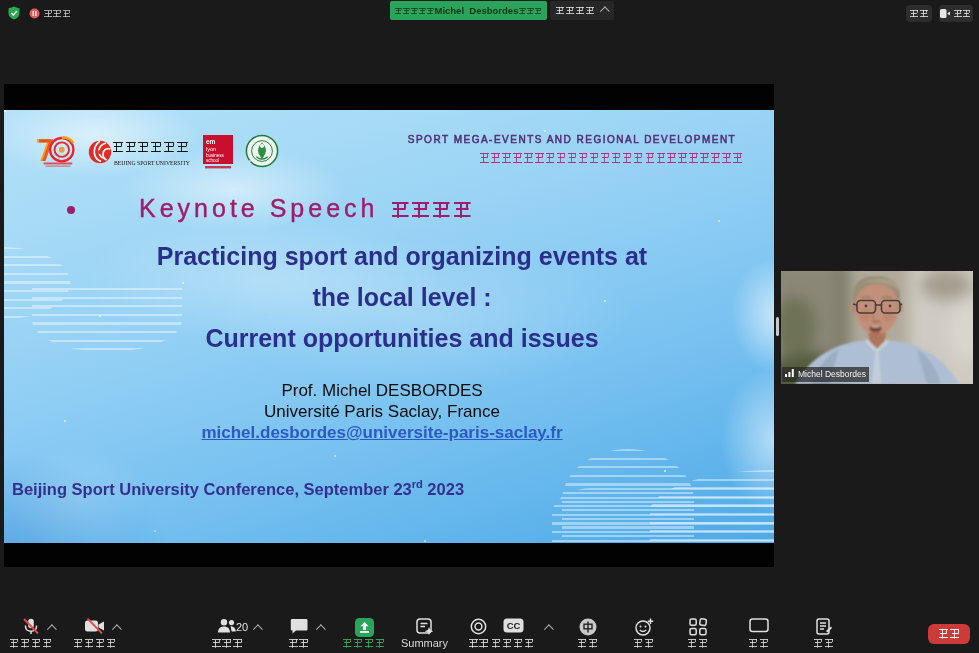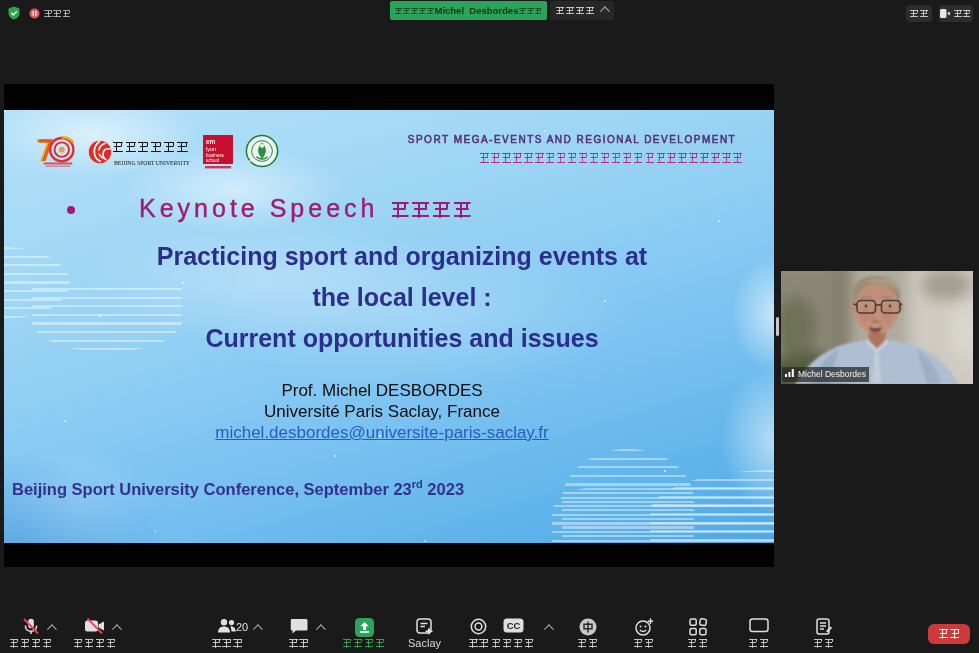--- a/index.html
+++ b/index.html
@@ -44,21 +44,21 @@
 
 #megatitle{position:absolute;left:366px;top:24px;width:404px;text-align:center;color:#533077;font-size:10px;letter-spacing:1.5px;-webkit-text-stroke:.55px #533077;}
 #cnsub{position:absolute;left:457px;top:42px;width:300px;text-align:center;color:#b12f7a;font-size:12px;font-weight:bold;}
 #cnsub .cj{width:.82em;height:.98em;margin:0 .05em;}
 #keynote{position:absolute;left:92px;top:84px;color:#a01c6d;font-size:25px;letter-spacing:4px;margin-left:43px;-webkit-text-stroke:.4px #a01c6d;}
 #keynote .cjt{font-size:19px;letter-spacing:0;-webkit-text-stroke:0;}
 #keynote .cj{width:.95em;height:.95em;margin:0 .07em;background-size:12% 78%,92% 12%,70% 12%,92% 12%,12% 30%;}
 #kbullet{position:absolute;left:63px;top:96px;width:8px;height:8px;border-radius:50%;background:#a01c6d;}
 #maintitle{position:absolute;left:13px;top:126px;width:770px;text-align:center;color:#2b2e8c;font-size:25px;font-weight:bold;line-height:41px;}
 #prof{position:absolute;left:8px;top:270px;width:740px;text-align:center;color:#0c0c0c;font-size:17px;line-height:21px;}
-#prof a{color:#2d59c5;}
+#prof a{color:#2d59c5;font-weight:bold;}
 #conf{position:absolute;left:8px;top:368px;width:746px;color:#35308e;font-size:16.5px;font-weight:bold;}
 
 
 #logos{position:absolute;left:0;top:0;width:770px;height:70px;}
 
 
 #cam{left:781px;top:271px;width:192px;height:113px;overflow:hidden;background:#b7b1a3;}
 #camlabel{position:absolute;left:1px;bottom:2px;height:15px;background:rgba(40,40,40,.75);color:#f2f2f2;font-size:8.5px;line-height:15px;padding:0 3px 0 3px;}
 #handle{left:776px;top:317px;width:3px;height:19px;background:#c9c9c9;border-radius:1.5px;}
 
@@ -256,21 +256,21 @@
       <rect x="5" y="13" width="9" height="1.8" fill="#fff"></rect>
     </svg>
   <div class="lab"><span class="cjt"><i class="cj"></i><i class="cj"></i><i class="cj"></i><i class="cj"></i></span></div>
 </div>
 <div class="ti" style="left:379.5px">
   <svg width="18" height="17" viewBox="0 0 18 17">
       <rect x="1" y="1" width="14" height="14" rx="3" fill="none" stroke="#e0e0e0" stroke-width="1.5"></rect>
       <path d="M13 9 L14.2 12 L17.2 13.2 L14.2 14.4 L13 17 L11.8 14.4 L8.8 13.2 L11.8 12 Z" fill="#e0e0e0"></path>
       <path d="M4.5 5.5 H11.5 M4.5 8.5 H9" stroke="#e0e0e0" stroke-width="1.4"></path>
     </svg>
-  <div class="lab">Saclay</div>
+  <div class="lab">Summary</div>
 </div>
 <div class="ti" style="left:433.5px">
   <svg width="17" height="17" viewBox="0 0 17 17">
       <circle cx="8.5" cy="8.5" r="7.2" fill="none" stroke="#e0e0e0" stroke-width="1.5"></circle>
       <circle cx="8.5" cy="8.5" r="3.4" fill="none" stroke="#e0e0e0" stroke-width="1.5"></circle>
     </svg>
   <div class="lab"><span class="cjt"><i class="cj"></i><i class="cj"></i></span></div>
 </div>
 <div class="ti" style="left:468px">
   <svg width="21" height="15" viewBox="0 0 21 15">

